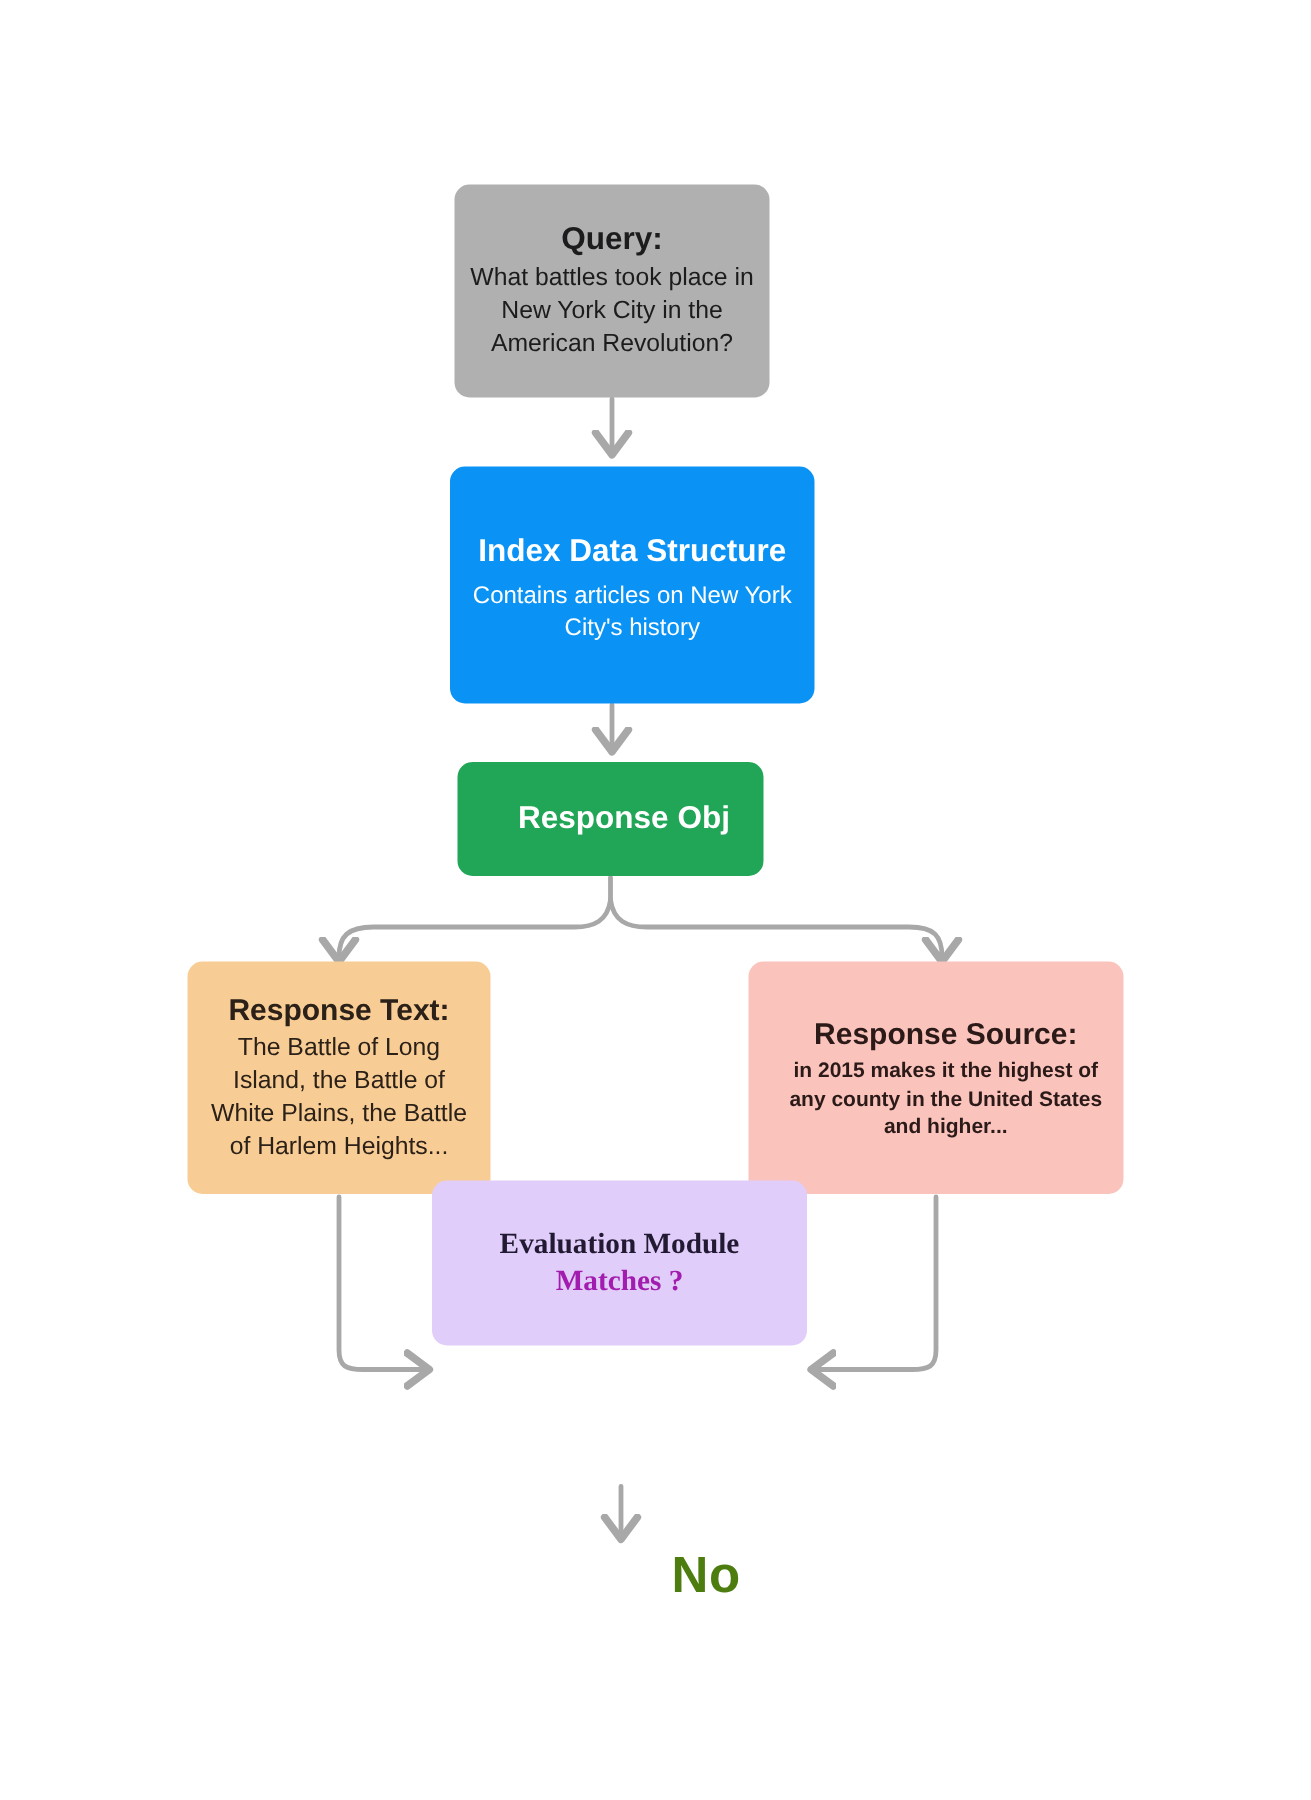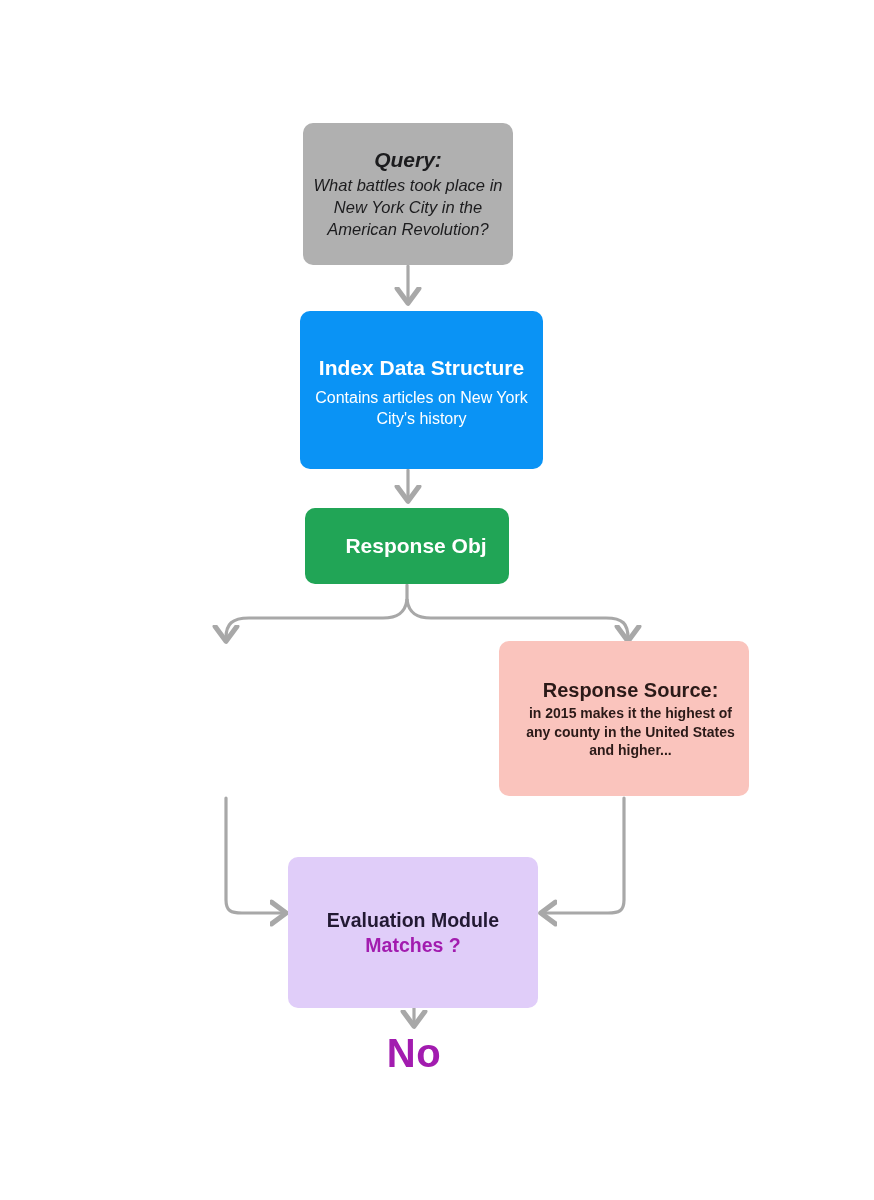--- a/index.html
+++ b/index.html
@@ -46,21 +46,20 @@
   .node .body {
     line-height: 1.32;
   }
 
   
   #node-query {
     left: 303px; top: 123px;
     width: 210px; height: 142px;
     background: #b0b0b0;
     color: #1c1c1e;
-    font-style: italic;
   }
   #node-query .title { font-size: 21px; margin-bottom: 1px; }
   #node-query .body  { font-size: 16.5px; }
 
   
   #node-index {
     left: 300px; top: 311px;
     width: 243px; height: 158px;
     background: #0a93f5;
     color: #ffffff;
@@ -94,42 +93,43 @@
     width: 250px; height: 155px;
     background: #fac4bd;
     color: #2b1a18;
     padding-left: 23px;
   }
   #node-respsrc .title { font-size: 20px; margin-bottom: 1px; }
   #node-respsrc .body  { font-size: 14px; font-weight: bold; }
 
   
   #node-eval {
-    left: 288px; top: 857px;
-    width: 250px; height: 151px;
+    left: 288px; top: 787px;
+    width: 250px; height: 110px;
     background: #e0cdf9;
     color: #221933;
+    font-family: Liberation Serif, serif;
   }
   #node-eval .title { font-size: 19.5px; }
   #node-eval .verdict {
     font-size: 19.5px;
     font-weight: bold;
     color: #a21caf;
     margin-top: 2px;
   }
 
   
   #answer-no {
     position: absolute;
     left: 334px; top: 1031px;
     width: 160px;
-    text-align: center;
-    font-size: 40px;
+    text-align: right;
+    font-size: 34px;
     font-weight: bold;
-    color: #a21caf;
+    color: #4d7c0f;
     letter-spacing: 0.5px;
   }
 </style>
 </head>
 <body>
 
 <div id="canvas">
 
   <svg class="edges" viewBox="0 0 874 1200" width="874" height="1200" xmlns="http://www.w3.org/2000/svg">
     <defs>
@@ -165,20 +165,24 @@
 
   <div class="node" id="node-index">
     <div class="title">Index Data Structure</div>
     <div class="body">Contains articles on New York City's history</div>
   </div>
 
   <div class="node" id="node-respobj">
     <div class="title">Response Obj</div>
   </div>
 
+  <div class="node" id="node-resptext">
+    <div class="title">Response Text:</div>
+    <div class="body">The Battle of Long Island, the Battle of White Plains, the Battle of Harlem Heights...</div>
+  </div>
 
   <div class="node" id="node-respsrc">
     <div class="title">Response Source:</div>
     <div class="body">in 2015 makes it the highest of any county in the United States and higher...</div>
   </div>
 
   <div class="node" id="node-eval">
     <div class="title">Evaluation Module</div>
     <div class="verdict">Matches ?</div>
   </div>

